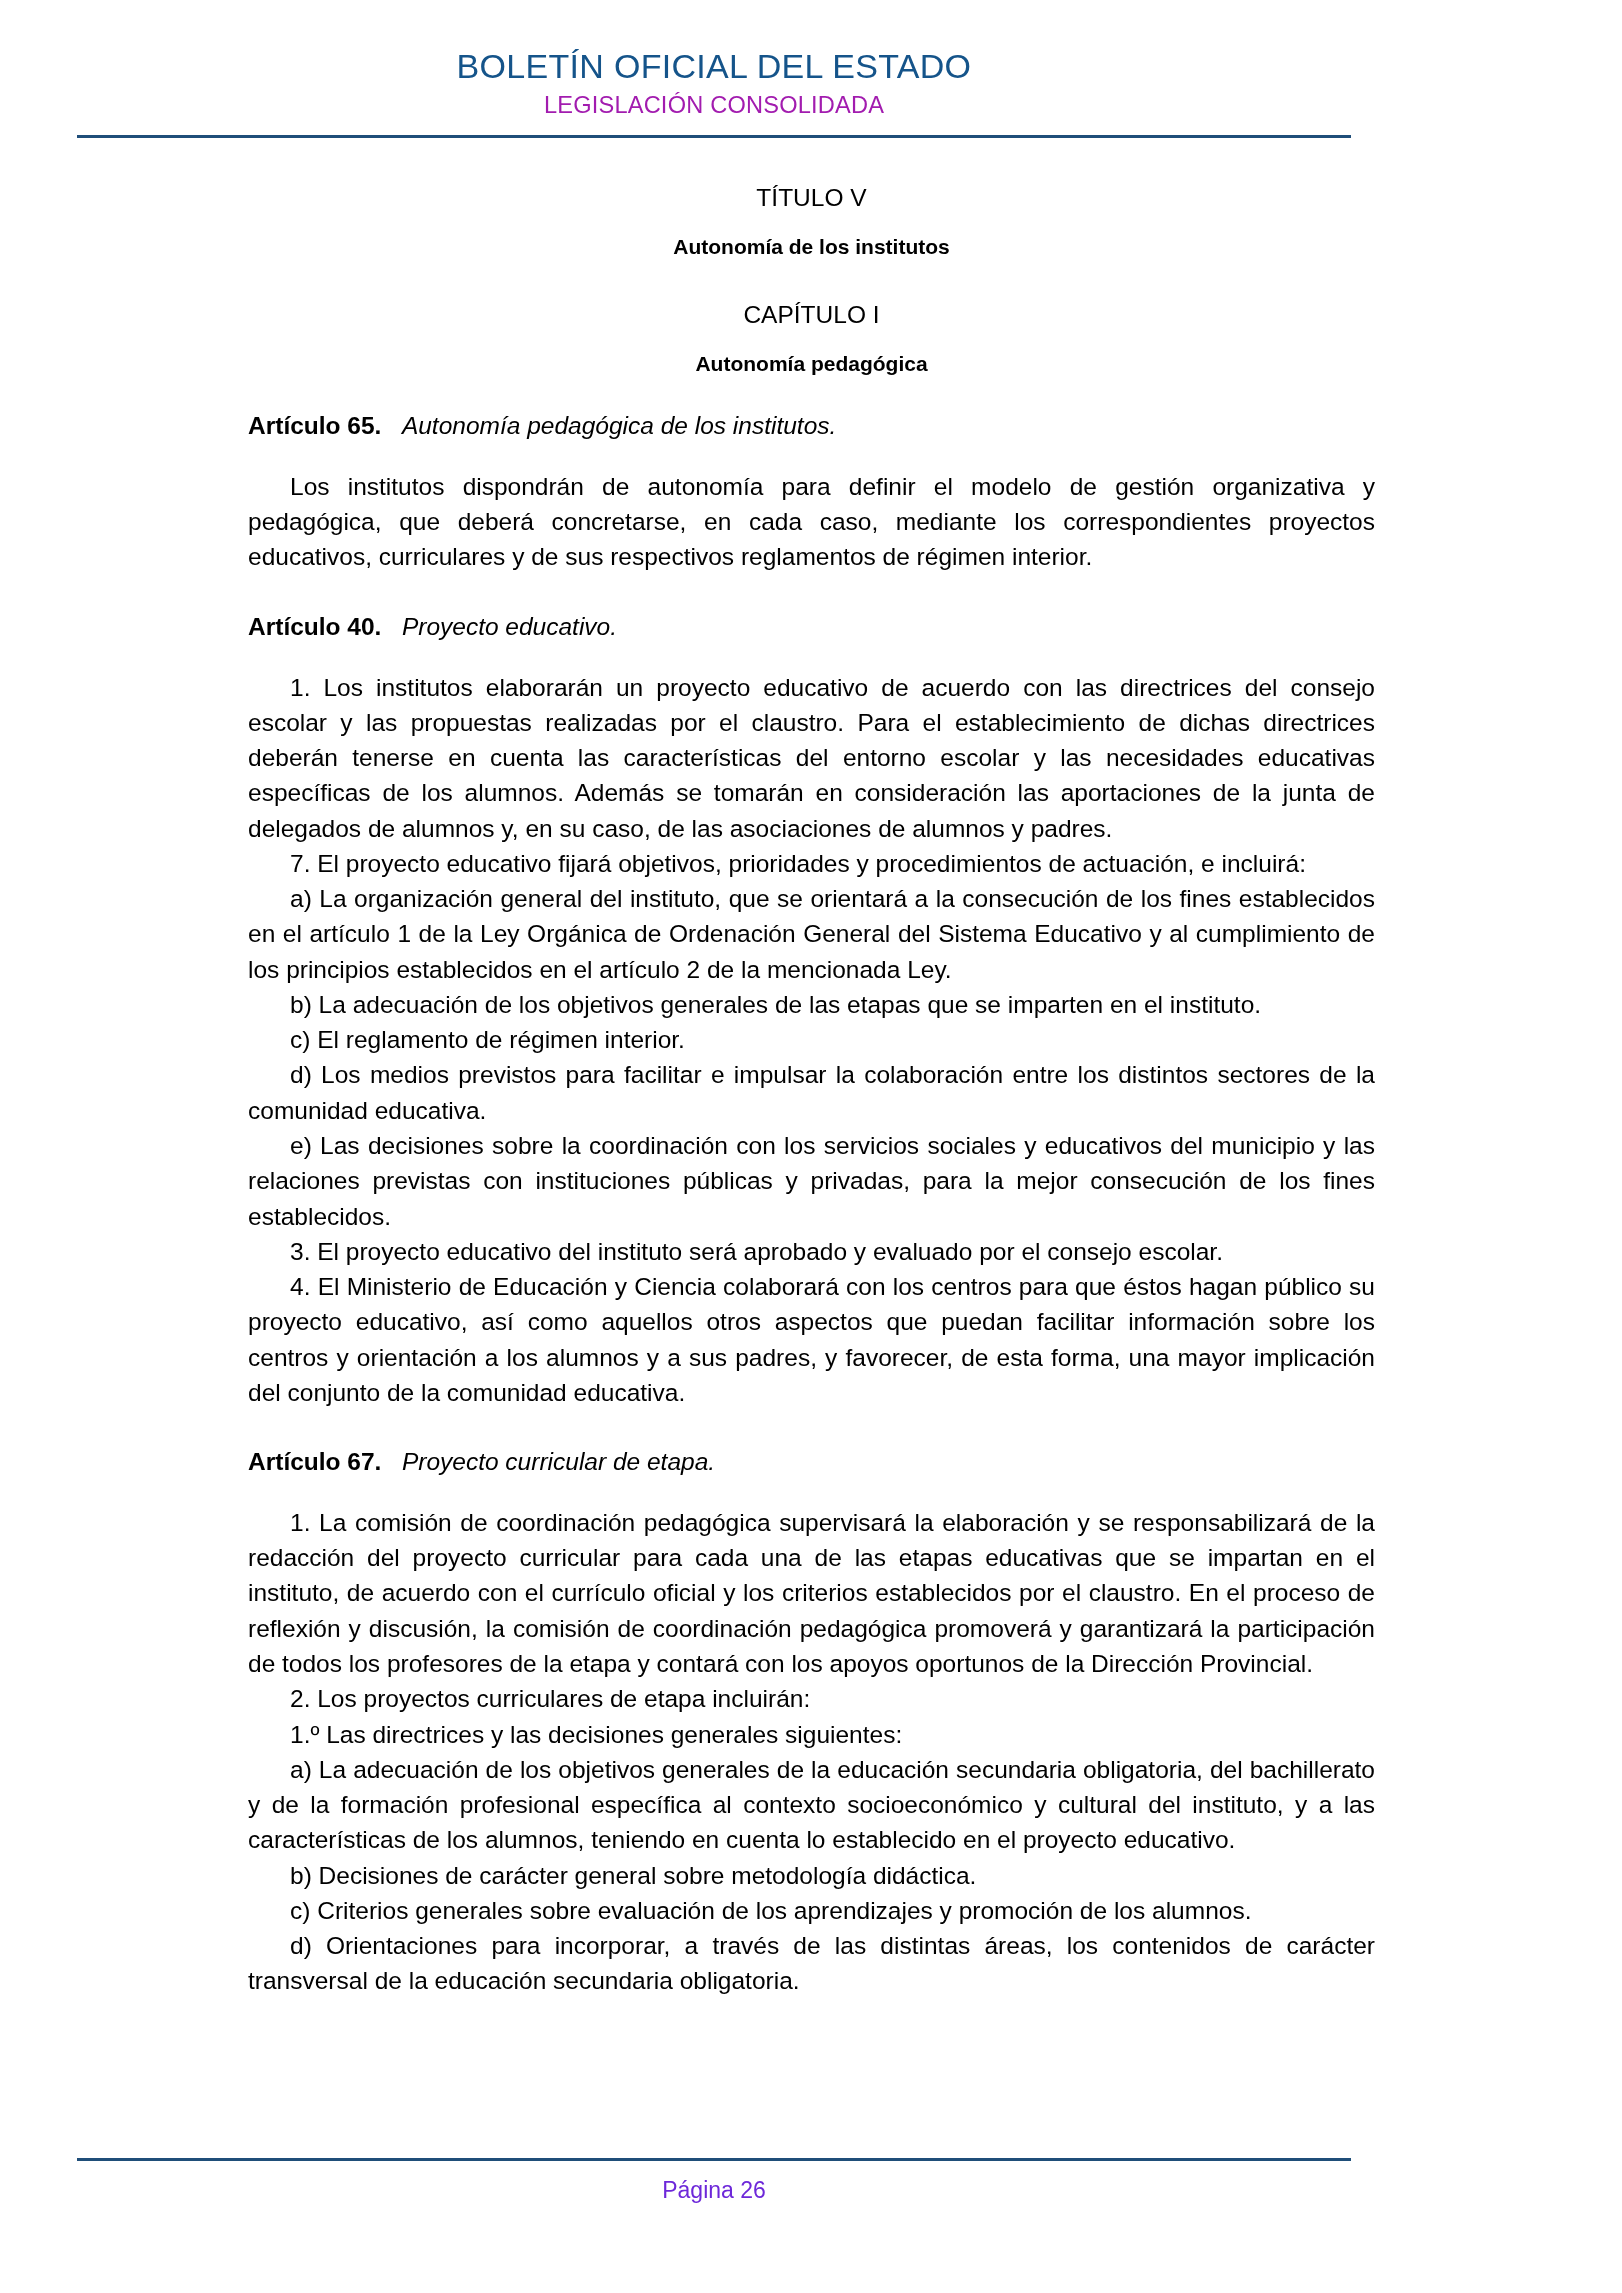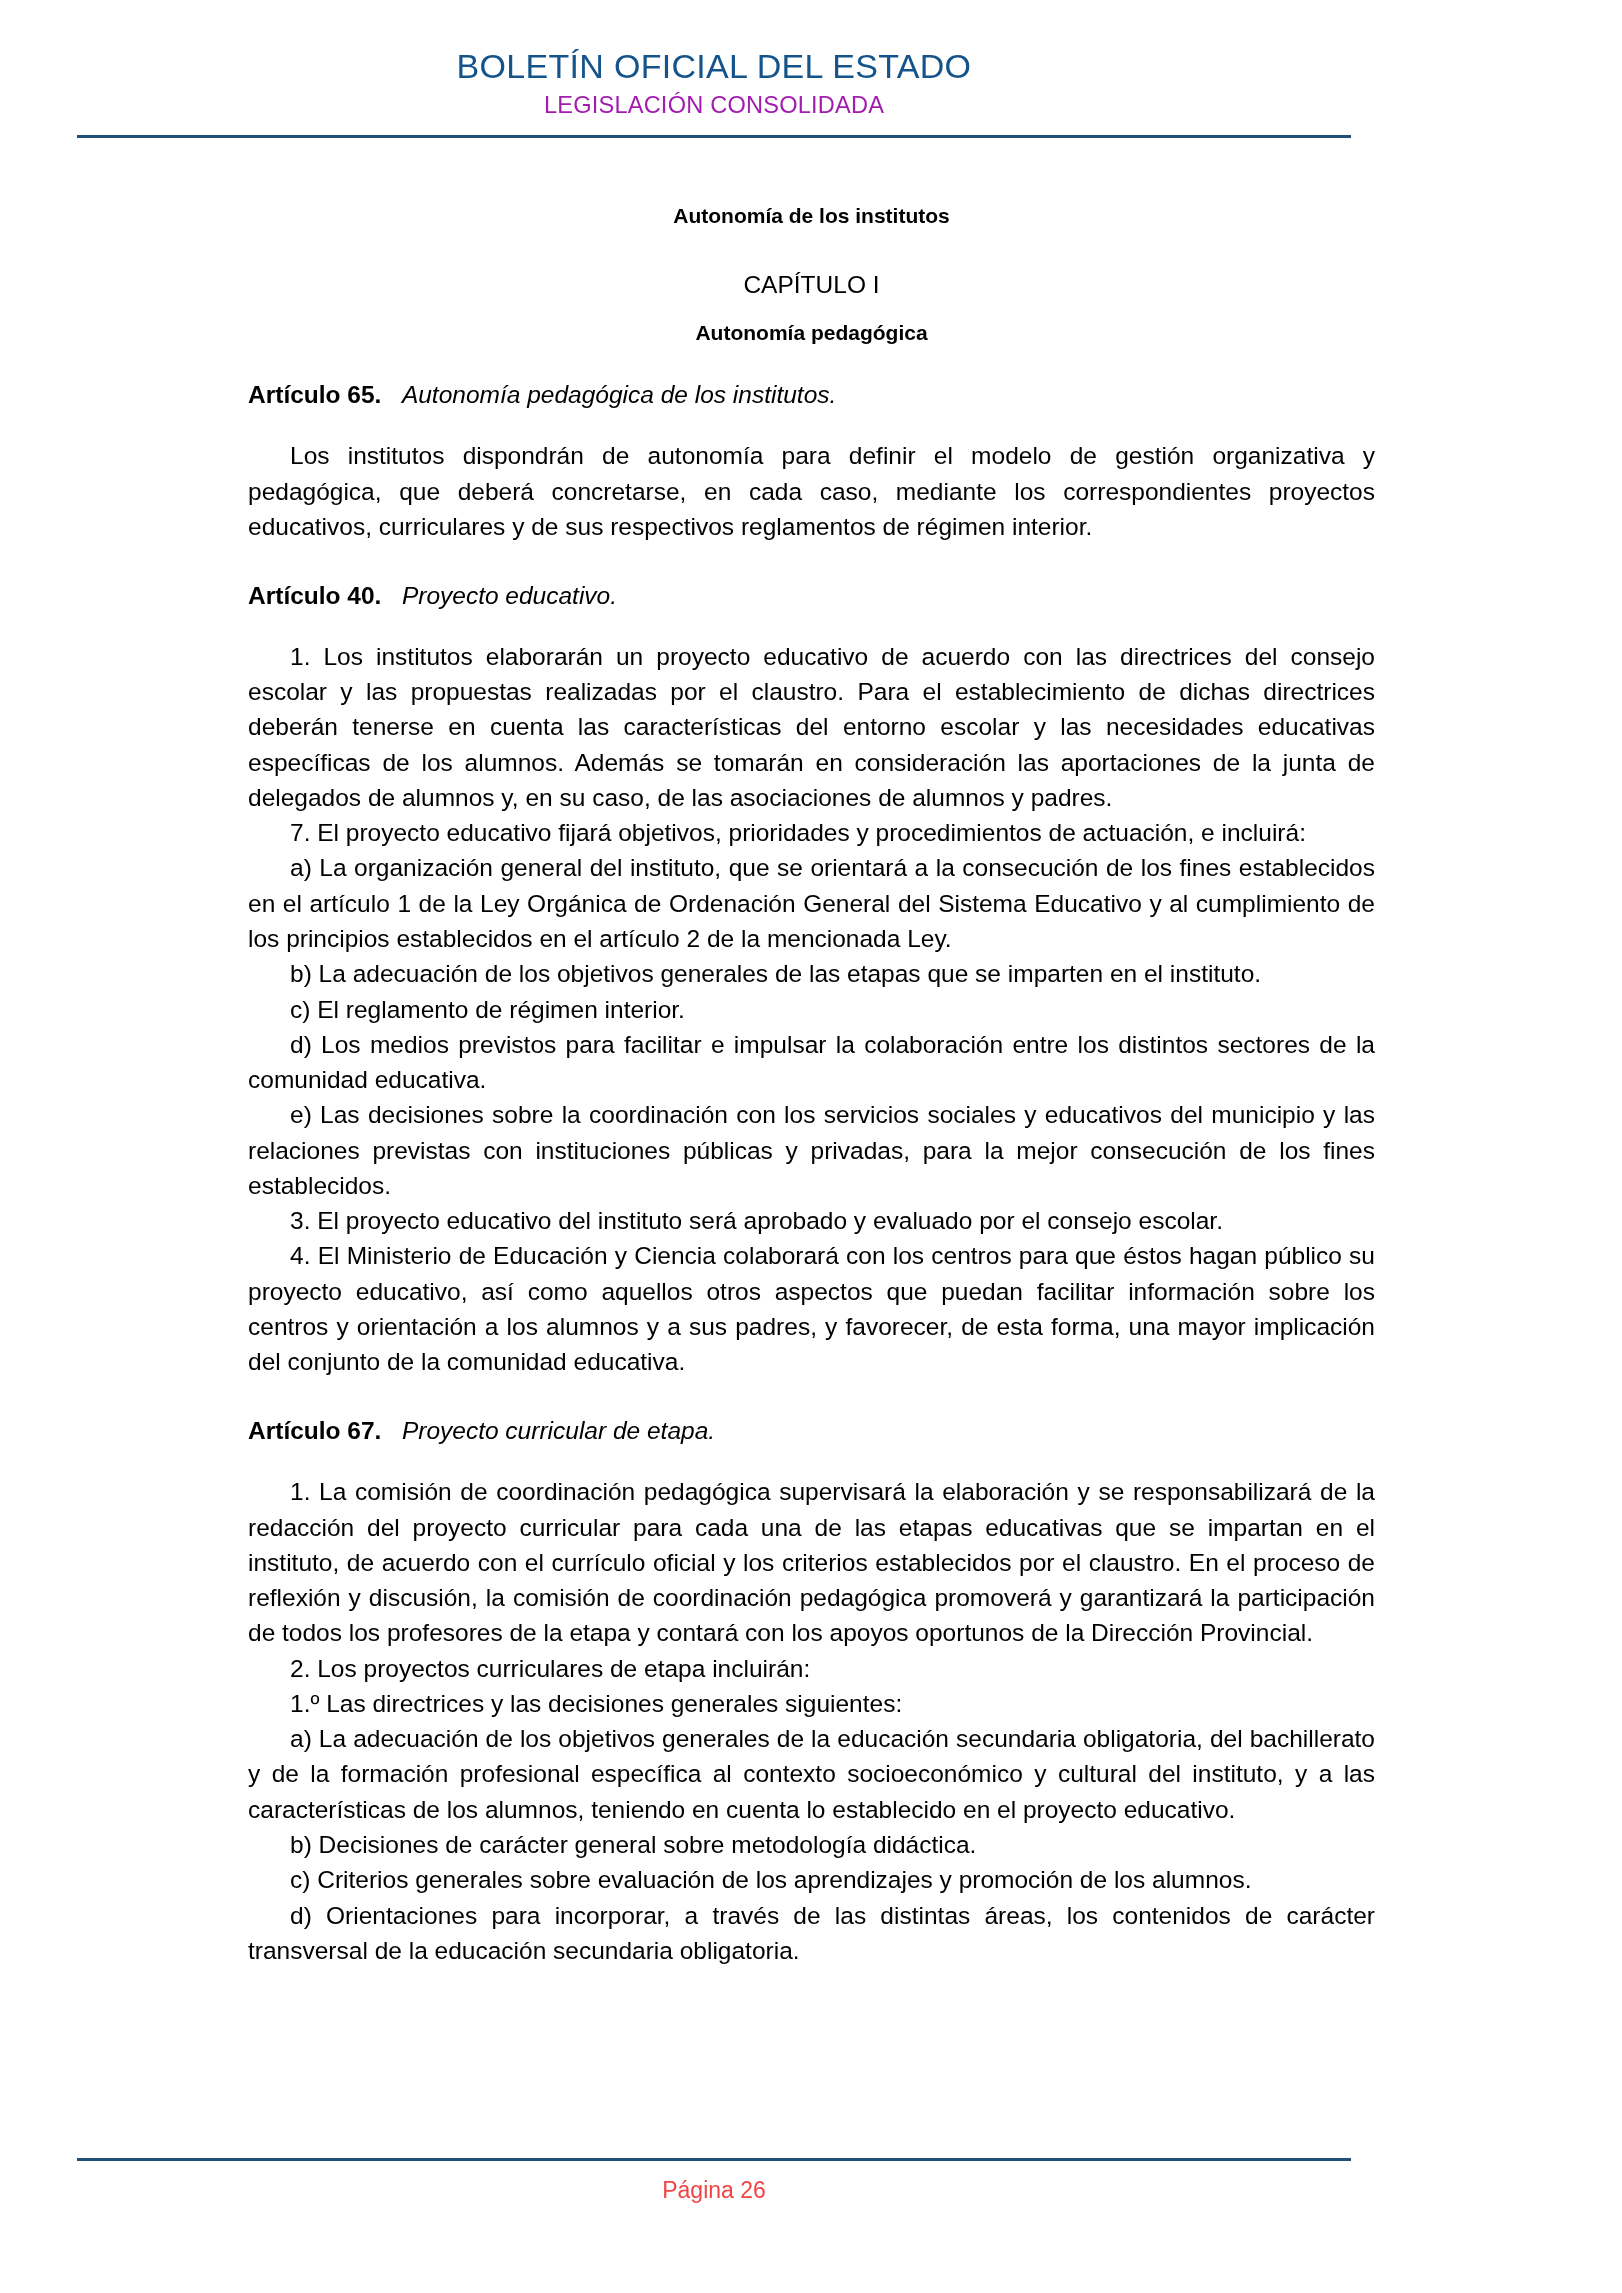--- a/index.html
+++ b/index.html
@@ -97,40 +97,41 @@
     left: 0;
     right: 0;
     bottom: 0;
     height: 136px;
   }
   .footer .rule {
     margin: 0 77px 0 77px;
   }
   .footer-page {
     text-align: center;
-    color: #ef4444;
+    color: #6d28d9;
     font-size: 23px;
     margin-top: 16.4px;
   }
 </style>
 </head>
 <body>
 
 <div class="page">
 
   <div class="masthead">
     <div class="masthead-title">BOLETÍN OFICIAL DEL ESTADO</div>
     <div class="masthead-subtitle">LEGISLACIÓN CONSOLIDADA</div>
   </div>
   <div class="rule"></div>
 
   <div class="content">
 
     <div class="spacer-top"></div>
 
+    <div class="section-head">TÍTULO V</div>
     <div class="gap-sm"></div>
     <div class="section-head strong">Autonomía de los institutos</div>
 
     <div class="gap-lg"></div>
 
     <div class="section-head">CAPÍTULO I</div>
     <div class="gap-sm"></div>
     <div class="section-head strong">Autonomía pedagógica</div>
 
     <div class="gap-md"></div>

